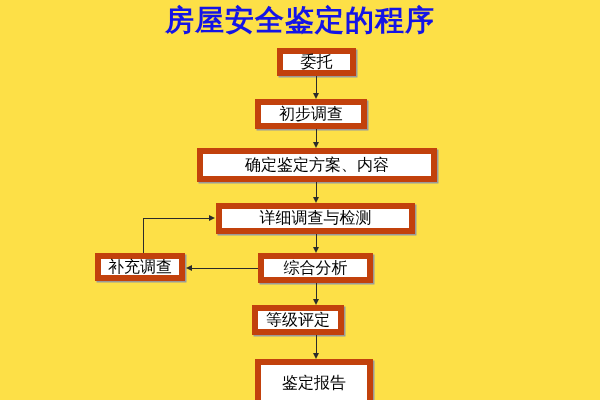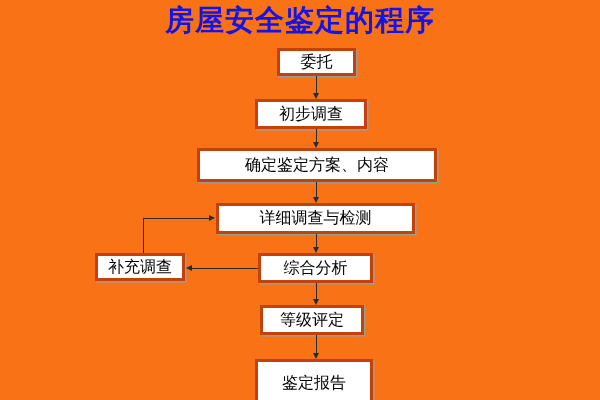--- a/index.html
+++ b/index.html
@@ -10,41 +10,41 @@
     width: 600px;
     height: 400px;
     background: #ffffff;
     font-family: "DejaVu Sans", "Liberation Sans", sans-serif;
     overflow: hidden;
   }
   #canvas {
     position: relative;
     width: 600px;
     height: 400px;
-    background: #f97316;
+    background: #fde047;
   }
   #flow-title {
     position: absolute;
     left: 0;
     top: 2px;
     width: 600px;
     text-align: center;
     color: #1414e6;
     font-size: 29px;
     font-weight: bold;
     letter-spacing: 1px;
     line-height: 36px;
     white-space: nowrap;
     font-family: "DejaVu Serif", "Liberation Serif", serif;
   }
   .node {
     position: absolute;
     box-sizing: border-box;
     background: #ffffff;
-    border: 3px solid #c2410c;
+    border: 6px solid #c2410c;
     box-shadow: 1.5px 1.5px 0 0 #9a9a9a;
     display: flex;
     align-items: center;
     justify-content: center;
     color: #000000;
     font-size: 16px;
     line-height: 1;
     white-space: nowrap;
     font-family: "DejaVu Sans", "Liberation Sans", sans-serif;
   }
@@ -107,21 +107,21 @@
   </div>
 
   <div class="node" style="left:95px; top:253px; width:90px; height:28px;text-align:right;">
     <span class="node-label">补充调查</span>
   </div>
 
   <div class="node" style="left:258px; top:253px; width:115px; height:30px;align-items:center;">
     <span class="node-label">综合分析</span>
   </div>
 
-  <div class="node" style="left:260px; top:305px; width:104px; height:30px;">
+  <div class="node" style="left:252px; top:305px; width:92px; height:30px;">
     <span class="node-label">等级评定</span>
   </div>
 
   <div class="node" style="left:255px; top:359px; width:118px; height:48px;align-items:center;">
     <span class="node-label">鉴定报告</span>
   </div>
 
   <div class="conn conn-v" style="left:316px; top:76px; height:18px;"></div>
   <div class="arrow-down" style="left:312.5px; top:93px;"></div>
 

